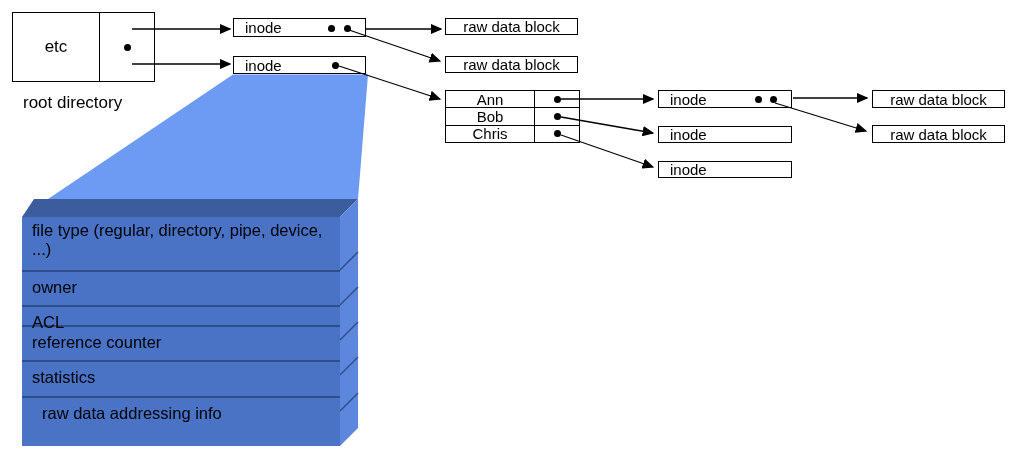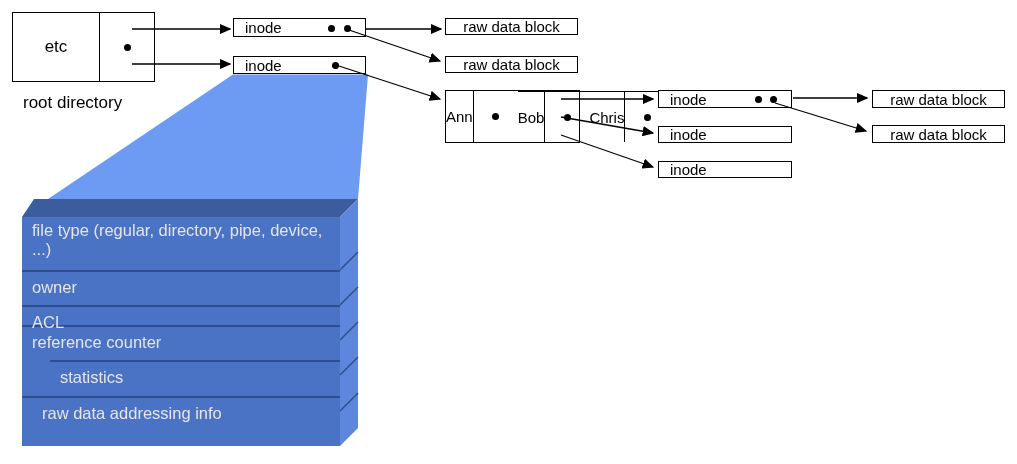--- a/index.html
+++ b/index.html
@@ -24,38 +24,38 @@
 
   .node{
     position:absolute;box-sizing:border-box;background:#fff;
     border:1.5px solid #000;z-index:1;
   }
   .inode{display:flex;align-items:center;padding-left:11px;font-size:15px;}
   .rdb{display:flex;align-items:center;justify-content:center;font-size:15px;}
   .dot{
     position:absolute;width:7px;height:7px;border-radius:50%;background:#000;
   }
-  .tbl{display:flex;flex-direction:row;padding:0;}
+  .tbl{display:flex;flex-direction:column;padding:0;}
   .trow{display:flex;flex:1;min-height:0;}
   .trow + .trow{border-top:1.5px solid #000;}
   .cell-name{flex:1;display:flex;align-items:center;justify-content:center;}
   .cell-ptr{
     position:relative;border-left:1.5px solid #000;
     display:flex;align-items:center;justify-content:center;
   }
   .cell-ptr .dot{position:static;}
   .root-tbl .cell-name{font-size:17px;}
   .root-tbl .cell-ptr{width:54px;}
   .home-tbl .cell-name{font-size:15px;}
   .home-tbl .cell-ptr{width:44px;}
   .caption{position:absolute;z-index:1;font-size:17px;}
 
   .front{
     position:absolute;left:22px;top:217px;width:318px;height:229px;
-    background:var(--inode-box-front);z-index:1;color:#e5e5e5;font-size:16.5px;
+    background:var(--inode-box-front);z-index:1;color:#000000;font-size:16.5px;
   }
   .frow{box-sizing:border-box;padding:6px 8px 0 10px;line-height:1.18;}
   .frow + .frow{border-top:2px solid var(--separator);}
 </style>
 </head>
 <body>
 
 <div class="stage">
 
   <svg class="layer" width="1017" height="464">
@@ -134,21 +134,21 @@
   </div>
   <div class="node rdb" style="left:872px;top:125px;width:133px;height:18px;">
     <span>raw data block</span>
   </div>
 
   <div class="front">
     <div class="frow" style="height:53px;padding-top:4px;">file type (regular, directory, pipe, device, ...)</div>
     <div class="frow" style="height:35px;">owner</div>
     <div class="frow" style="height:20px;">ACL</div>
     <div class="frow" style="height:35px;">reference counter</div>
-    <div class="frow" style="height:36px;margin-left:28px;">statistics</div>
+    <div class="frow" style="height:36px;">statistics</div>
     <div class="frow" style="height:35px;padding-left:20px;">raw data addressing info</div>
   </div>
 
   <svg class="arrow-layer" width="1017" height="464">
     <defs>
       <marker id="ah" markerWidth="9" markerHeight="8" refX="8" refY="4" orient="auto">
         <path d="M0,0 L9,4 L0,8 z" fill="#000"></path>
       </marker>
     </defs>
     <line class="arrow" x1="132" y1="29" x2="230" y2="29" marker-end="url(#ah)"></line>

